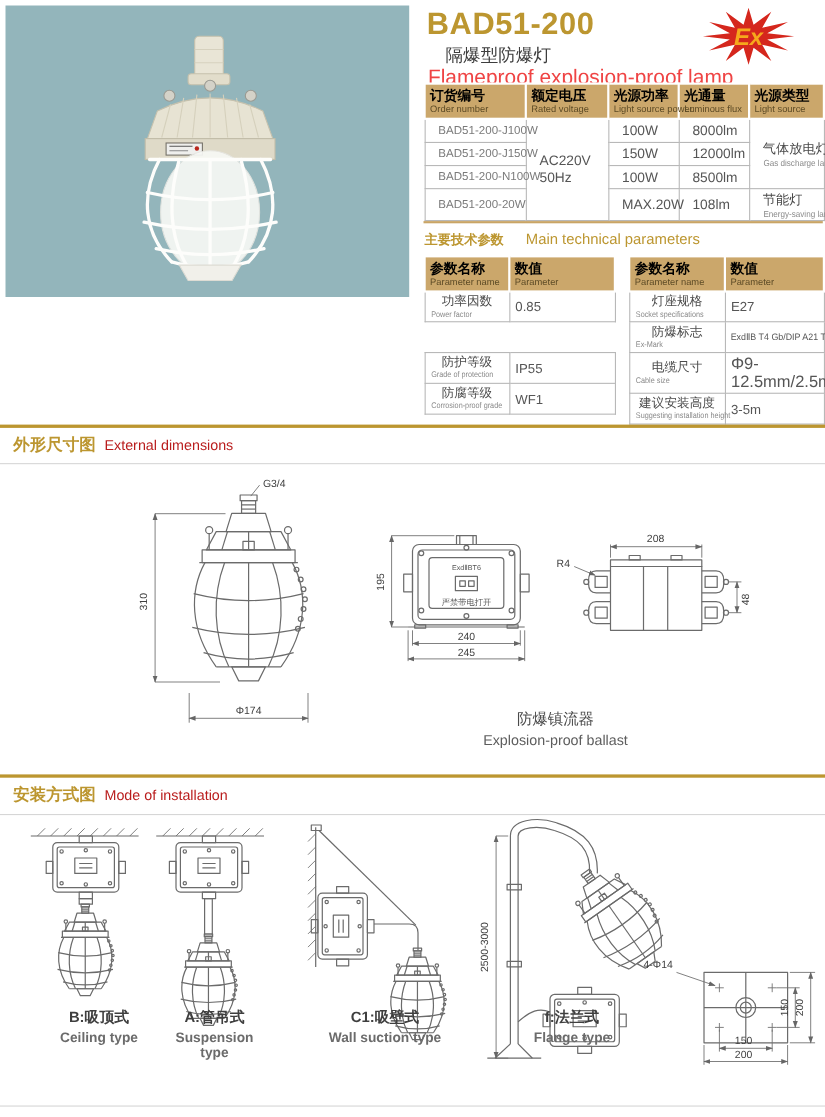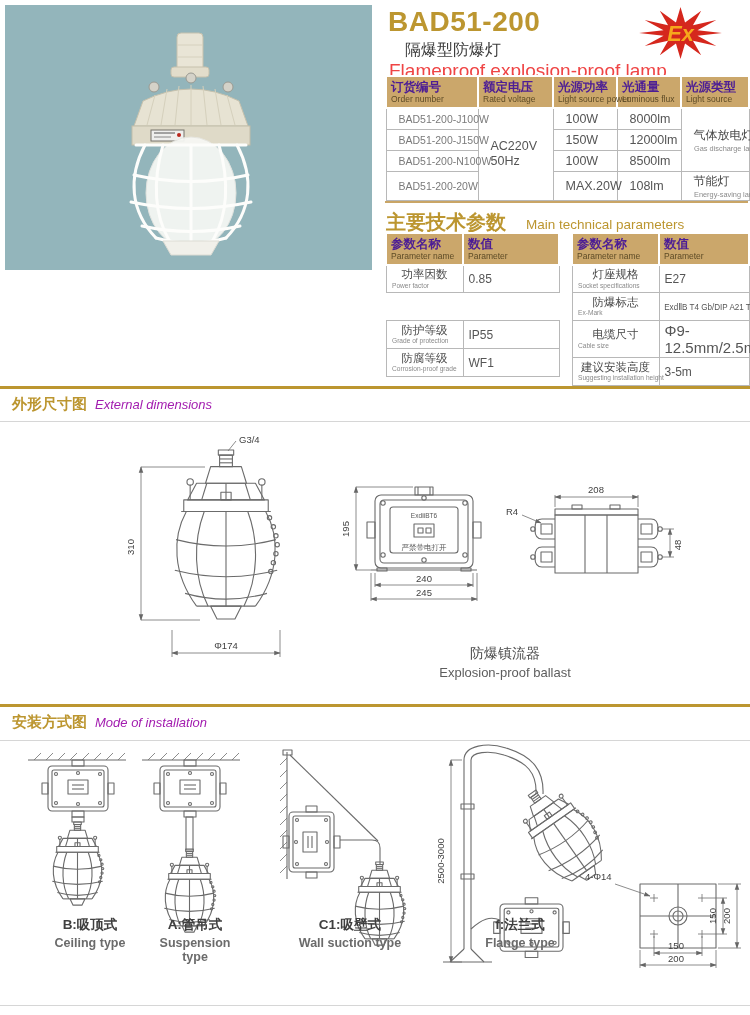--- a/index.html
+++ b/index.html
@@ -11,46 +11,46 @@
   .abs { position:absolute; }
 
   
   .model-title { font-size:28px; font-weight:bold; color:#BC9630; letter-spacing:0.5px; }
   .name-zh { font-size:16px; color:#3d3d3d; }
   .name-en { font-size:19px; color:#ef4444; }
 
   
   table { border-collapse:collapse; table-layout:fixed; }
   th { background:#CBA76B; border:2px solid #fff; text-align:left; vertical-align:top; padding:3px 4px 2px; }
-  .hzh { font-size:12.5px; font-weight:bold; color:#4c1d95; line-height:1.15; white-space:nowrap; }
+  .hzh { font-size:12.5px; font-weight:bold; color:#000000; line-height:1.15; white-space:nowrap; }
   .hen { font-size:8.5px; font-weight:normal; color:#5d4b26; white-space:nowrap; line-height:1.2; }
   td { border:1px solid #b8b8b8; padding:1px 5px; vertical-align:middle; }
   .spec td { height:21px;padding-left:12px; }
   .ordcell { font-size:10.5px; color:#7a7a7a; white-space:nowrap; }
   .valcell { font-size:12.5px; color:#555; }
   .vcell { font-size:12.5px; color:#555; white-space:pre-line; line-height:1.25; }
   .szh { font-size:12px; color:#4a4a4a; white-space:nowrap; }
   .sen { font-size:8px; color:#8a8a8a; white-space:nowrap; transform:scaleX(.92); transform-origin:left; }
 
   
-  .sec-title-zh { font-size:20px; font-weight:bold; color:#BC9630; }
+  .sec-title-zh { font-size:12px; font-weight:bold; color:#BC9630; }
   .sec-title-en { font-size:13.5px; color:#BC9630; margin-left:20px; }
   .ptable td { height:28px; }
   .pzh { font-size:11.5px; color:#4a4a4a; white-space:nowrap; line-height:1.1;text-align:center; }
   .pen { font-size:7.5px; color:#8a8a8a; white-space:nowrap; transform:scaleX(.88); transform-origin:left; line-height:1.2; }
   .pval { font-size:12px; color:#555; }
   .xval { font-size:8.5px; white-space:nowrap; transform:scaleX(.95); transform-origin:left; }
   .empty-cell { border:none !important; }
 
   
   .gold-rule-thick { background:#BC9630; height:3px; width:750px; left:0; }
   .gold-rule-thin  { background:#C9A566; height:2px; }
   .gray-rule { background:#d6d6d6; height:1px; width:750px; left:0; }
   .sec-label .sec-zh { font-size:15px; font-weight:bold; color:#BC9630; }
-  .sec-label .sec-en { font-size:13px; color:#a21caf; margin-left:8px;font-style:italic; }
+  .sec-label .sec-en { font-size:13px; color:#b91c1c; margin-left:8px; }
 
   
   .draw, #cagelamp *, #ballastmini * { stroke:#6b6b6b; fill:none; stroke-width:1.1; stroke-linejoin:round; }
   #cagelamp *, #ballastmini * { vector-effect:non-scaling-stroke; }
   .dim { stroke:#6f6f6f; stroke-width:0.8; fill:none; }
   .dimtxt { font-size:9.5px; fill:#3f3f3f; font-family:"Liberation Sans","DejaVu Sans",sans-serif; }
   .tinytxt { fill:#555; font-family:"Liberation Sans","DejaVu Sans",sans-serif; }
 
   .ballast-caption { text-align:center; }
   .ballast-caption .zh { font-size:14px; color:#4a4a4a; }

